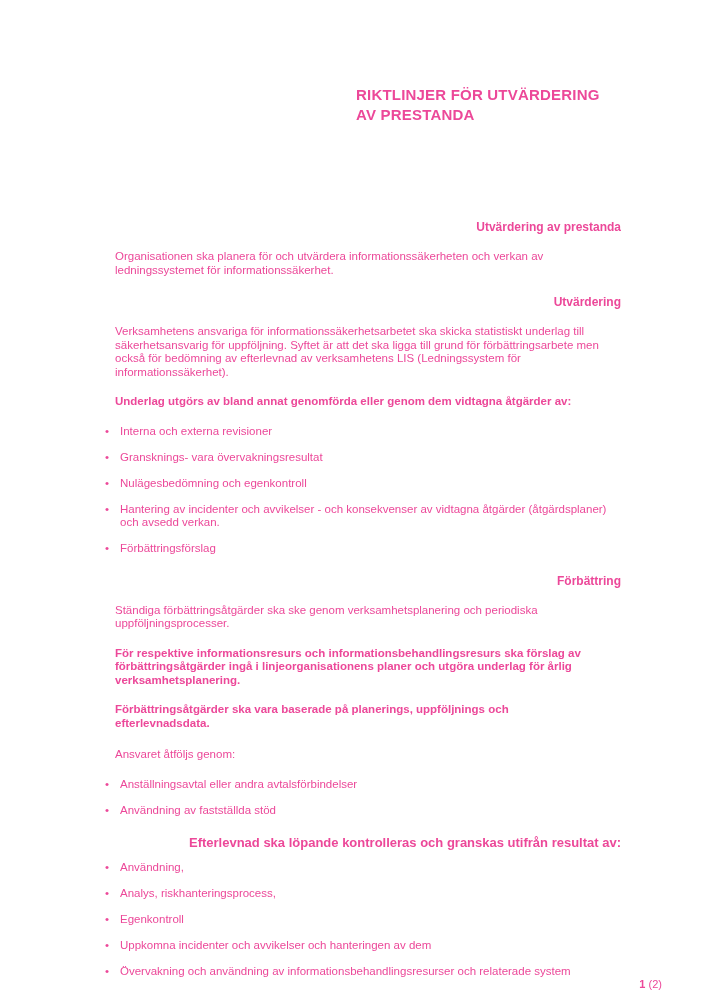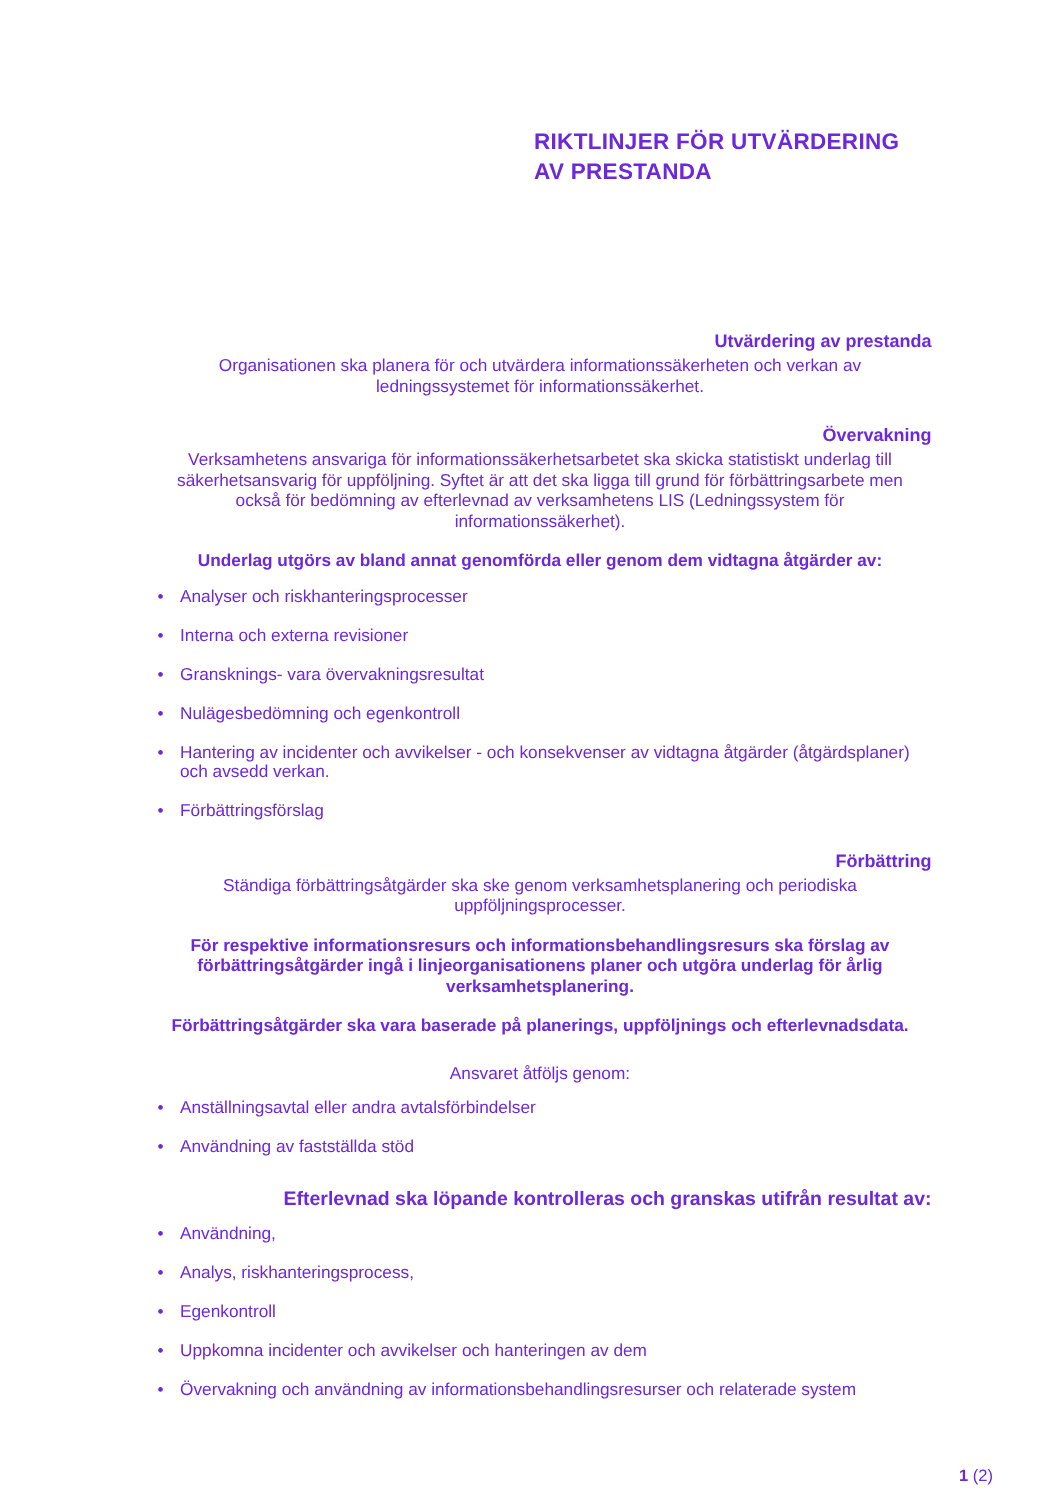--- a/index.html
+++ b/index.html
@@ -6,21 +6,21 @@
     margin: 0;
     padding: 0;
     background: #ffffff;
   }
   .page {
     position: relative;
     width: 707px;
     height: 1000px;
     background: #ffffff;
     font-family: "Liberation Sans", "DejaVu Sans", sans-serif;
-    color: #6d28d9;
+    color: #ec4899;
     overflow: hidden;
     box-sizing: border-box;
   }
   .content {
     box-sizing: border-box;
     padding: 85px 86px 0 99px;
     width: 707px;
   }
   .doc-title {
     margin: 0 0 0 257px;
@@ -39,22 +39,21 @@
   }
   .section h2.big {
     font-size: 13px;
     line-height: 16px;
   }
   .sec-gap-first { margin-top: 95px; }
   .sec-gap { margin-top: 18px; }
   .section p {
     font-size: 11.5px;
     line-height: 13.5px;
-    margin: 4px;
-    text-align: center;
+    margin: 16px;
   }
   .section p + p { margin-top: 13px; font-weight: bold; }
   .bullets {
     list-style: none;
     margin: 10px 0 0 0;
     padding: 0;
   }
   .bullets li {
     position: relative;
     padding-left: 21px;
@@ -86,25 +85,24 @@
 
     <h1 class="doc-title">RIKTLINJER FÖR UTVÄRDERING
 AV PRESTANDA</h1>
 
     <div class="section sec-gap-first">
       <h2>Utvärdering av prestanda</h2>
       <p>Organisationen ska planera för och utvärdera informationssäkerheten och verkan av ledningssystemet för informationssäkerhet.</p>
     </div>
 
     <div class="section sec-gap">
-      <h2>Övervakning</h2>
+      <h2>Utvärdering</h2>
       <p>Verksamhetens ansvariga för informationssäkerhetsarbetet ska skicka statistiskt underlag till säkerhetsansvarig för uppföljning. Syftet är att det ska ligga till grund för förbättringsarbete men också för bedömning av efterlevnad av verksamhetens LIS (Ledningssystem för informationssäkerhet).</p>
       <p>Underlag utgörs av bland annat genomförda eller genom dem vidtagna åtgärder av:</p>
       <ul class="bullets">
-        <li>Analyser och riskhanteringsprocesser</li>
         <li>Interna och externa revisioner</li>
         <li>Gransknings- vara övervakningsresultat</li>
         <li>Nulägesbedömning och egenkontroll</li>
         <li>Hantering av incidenter och avvikelser - och konsekvenser av vidtagna åtgärder (åtgärdsplaner) och avsedd verkan.</li>
         <li>Förbättringsförslag</li>
       </ul>
     </div>
 
     <div class="section sec-gap">
       <h2>Förbättring</h2>

